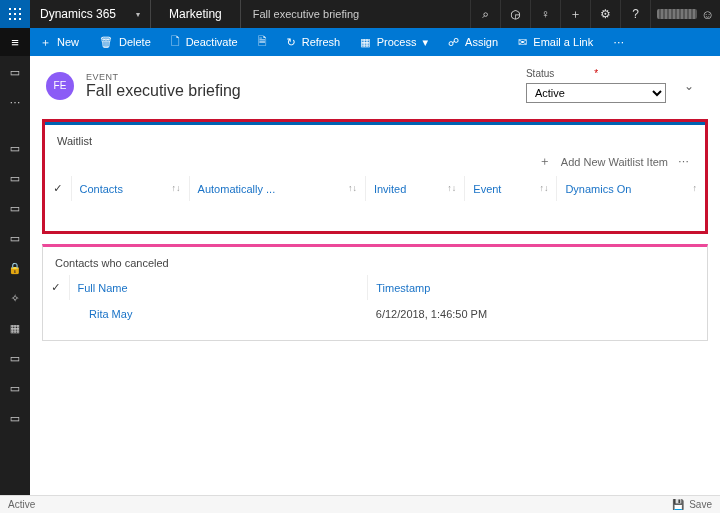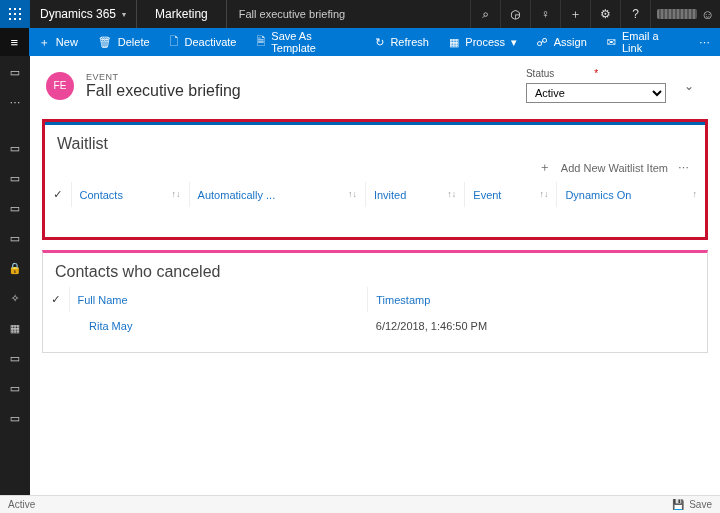--- a/index.html
+++ b/index.html
@@ -1,49 +1,49 @@
 <!DOCTYPE html>
 <html><head>
 <meta charset="utf-8">
 <style>
   * { box-sizing: border-box; margin: 0; padding: 0; font-family: "Segoe UI", Arial, sans-serif; }
   html, body { width: 720px; height: 513px; overflow: hidden; background: #fff; }
   .topbar { display: flex; align-items: center; height: 28px; background: #1f1f1f; color: #fff; font-size: 12px; }
   .waffle { width: 30px; height: 28px; background: #0063b1; display: flex; align-items: center; justify-content: center; color: #fff; font-size: 14px; }
-  .brand { padding: 0 10px; display: flex; align-items: center; gap: 6px; border-right: 1px solid #444; height: 100%; }
+  .brand { padding: 0 10px; display: flex; align-items: center; gap: 20px; border-right: 1px solid #444; height: 100%; }
   .brand .chev { font-size: 8px; opacity: .7; }
   .area { padding: 12px 18px; border-right: 1px solid #444; height: 100%; display: flex; align-items: center; }
   .crumb { padding: 0 12px; flex: 1; height: 100%; display: flex; align-items: center; color: #ccc; font-size: 11px;}
   .topicons { display: flex; height: 100%; align-items: center; }
   .topicons .ti { width: 30px; height: 28px; display: flex; align-items: center; justify-content: center; font-size: 12px; color: #ddd; border-left: 1px solid #333; }
   .userblk { width: 70px; height: 28px; border-left: 1px solid #333; display: flex; align-items: center; justify-content: flex-end; padding-right: 6px; gap: 4px; }
   .userblk .blur { width: 40px; height: 10px; background: repeating-linear-gradient(90deg,#777,#777 2px,#555 2px,#555 4px); border-radius: 2px;}
   .userblk .avatar { font-size: 13px; color: #ccc; }
   .cmdbar { display: flex; align-items: center; height: 28px; background: #0078d4; color: #fff; font-size: 11px; }
   .hamburger { width: 30px; height: 28px; background: #111; display: flex; align-items: center; justify-content: center; color: #fff; font-size: 13px;}
   .cmd { display: flex; align-items: center; gap: 6px; padding: 0 10px; height: 100%; cursor: pointer; }
   .cmd .i { font-size: 11px; }
   .shell { display: flex; height: calc(513px - 28px - 28px - 18px); }
   .leftnav { width: 30px; background: #1f1f1f; display: flex; flex-direction: column; align-items: center; padding-top: 6px; gap: 10px; }
   .leftnav .ln { width: 30px; height: 20px; display: flex; align-items: center; justify-content: center; color: #ccc; font-size: 11px; }
   .main { flex: 1; overflow: hidden; }
   .header { display: flex; align-items: center; padding: 12px 20px 12px 16px; gap: 12px; }
-  .avcirc { width: 28px; height: 28px; border-radius: 50%; background: #ec4899; color: #fff; font-size: 10px; display: flex; align-items: center; justify-content: center; }
+  .avcirc { width: 28px; height: 28px; border-radius: 50%; background: #8b5cf6; color: #fff; font-size: 10px; display: flex; align-items: center; justify-content: center; }
   .htext .etype { font-size: 9px; color: #666; letter-spacing: .5px; }
   .htext .ename { font-size: 16px; color: #333; }
   .hstatus { margin-left: auto; display: flex; flex-direction: column; gap: 4px; font-size: 10px; color: #555; }
   .hstatus .lbl { display:flex; gap:40px;}
   .hstatus .req { color: #c00; }
   .hstatus select { width: 140px; border: 1px solid #888; font-size: 11px; padding: 2px 4px; background:#fff; }
   .hchev { font-size: 12px; color: #666; padding: 0 6px; }
   .panel { margin: 4px 12px 10px 12px; border: 1px solid #d9d9d9; background: #fff; }
   .panel.hl { border: 3px solid #c8102e; border-top: 6px solid #c8102e; position: relative;}
   .panel.hl::before { content:""; position:absolute; left:0; right:0; top:-3px; height:3px; background:#0063b1;}
   .panel.blue { border-top: 3px solid #ec4899; }
-  .ptitle { font-size: 16px; color: #444; padding: 10px 12px 6px; }
+  .ptitle { font-size: 11px; color: #444; padding: 10px 12px 6px; }
   .pact { display: flex; justify-content: flex-end; align-items: center; gap: 10px; padding: 0 14px 6px; font-size: 11px; color: #666; }
   .pact .plus { font-size: 12px; }
   .pact .more { letter-spacing: 2px; }
   .grid { width: 100%; border-collapse: collapse; font-size: 11px; }
   .grid th { text-align: left; font-weight: 400; color: #1a73c7; padding: 6px 8px; border-left: 1px solid #eee; white-space: nowrap;}
   .grid th .sort { float: right; color: #999; font-size: 9px; }
   .grid th:first-child { width: 26px; color:#333; border-left:none; text-align:center;}
   .grid td { padding: 8px 8px; color: #444; }
   .grid tr.row td:first-child { width: 26px; }
   .grid tr.row:nth-child(odd) td { background: #f4f4f4; }
@@ -101,21 +101,20 @@
   <div class="cmd">
       <span class="i">🗑</span>
       <span>Delete</span>
     </div>
   <div class="cmd">
       <span class="i">🗋</span>
       <span>Deactivate</span>
     </div>
   <div class="cmd">
       <span class="i">🗎</span>
-      <span>Save As Template</span>
     </div>
   <div class="cmd">
       <span class="i">↻</span>
       <span>Refresh</span>
     </div>
   <div class="cmd">
       <span class="i">▦</span>
       <span>Process</span>
       <span class="i">▾</span>
     </div>

